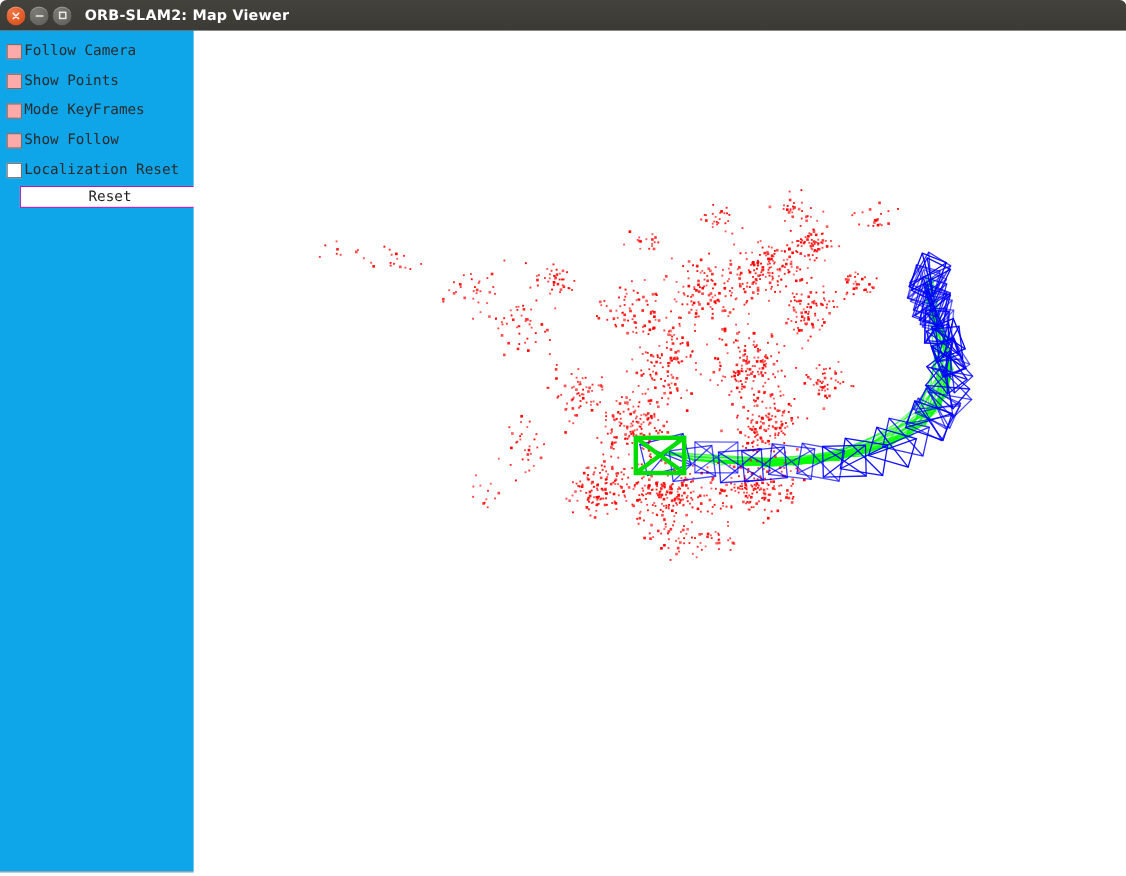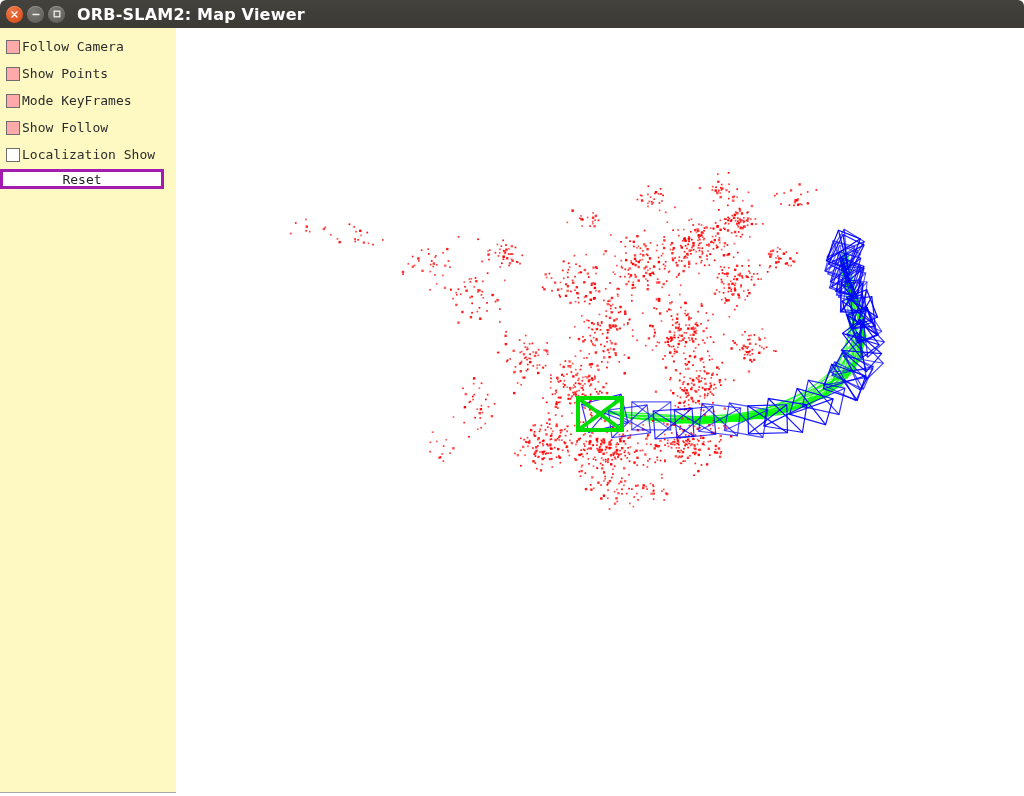--- a/index.html
+++ b/index.html
@@ -35,31 +35,31 @@
     box-shadow: inset 0 1px 0 rgba(255,255,255,0.25);
   }
   .wbtn.close  { background: radial-gradient(circle at 35% 30%, #f07746, #d64712); }
   .wbtn.min    { background: radial-gradient(circle at 35% 30%, #7d7b75, #5d5b56); }
   .wbtn.max    { background: radial-gradient(circle at 35% 30%, #7d7b75, #5d5b56); }
   .wbtn svg { display: block; }
   #title-text {
     margin-left: 12px;
     color: #ffffff;
     font-family: "DejaVu Sans", sans-serif;
-    font-size: 16px;
+    font-size: 13px;
     font-weight: bold;
     letter-spacing: 0.2px;
     white-space: nowrap;
   }
 
   
   #sidebar {
     position: absolute; left: 0; top: 28px;
     width: 187px; height: 765px;
-    background: #fef9c3;
+    background: #0ea5e9;
     border-right: 1px solid #a8a8a8;
     border-bottom: 1px solid #a8a8a8;
     box-sizing: border-box;
   }
   .cbrow {
     position: absolute; left: 6px;
     height: 17px;
     display: flex; align-items: center;
     cursor: default;
   }
@@ -73,25 +73,25 @@
   .cbbox.on { background: #ffaaaa; }
   .cblabel {
     margin-left: 2px;
     font-family: "DejaVu Sans Mono", monospace;
     font-size: 13px;
     color: #2b2b2b;
     white-space: nowrap;
     line-height: 14px;
   }
   #reset-button {
-    position: absolute; left: 0; top: 141px;
+    position: absolute; left: 18px; top: 141px;
     width: 164px; height: 20px;
     box-sizing: border-box;
     background: #ffffff;
-    border: 3px solid #a21caf;
+    border: 1px solid #a21caf;
     display: flex; align-items: center; justify-content: center;
     font-family: "DejaVu Sans Mono", monospace;
     font-size: 13px;
     color: #1e1e1e;
     cursor: pointer;
   }
 
   
   #viewport {
     position: absolute; left: 176px; top: 28px;
@@ -155,21 +155,21 @@
       <span class="cblabel">Mode KeyFrames</span>
     </div>
 
     <div class="cbrow" style="top:91px">
       <span class="cbbox on"></span>
       <span class="cblabel">Show Follow</span>
     </div>
 
     <div class="cbrow" style="top:118px">
       <span class="cbbox"></span>
-      <span class="cblabel">Localization Show</span>
+      <span class="cblabel">Localization Reset</span>
     </div>
 
     <div id="reset-button">Reset</div>
   </div>
 
   <div id="viewport">
     <svg id="mapsvg" width="848" height="768" viewBox="0 0 848 768">
       <g id="g-graph">
           <line x1="431.2355875692962" y1="384.8174055839504" x2="453.7644124307038" y2="388.1825944160496" stroke="#00ff00" stroke-width="0.80" opacity="0.42"></line>
           <line x1="428.98905855533155" y1="385.7270696788221" x2="479.01094144466845" y2="389.2729303211779" stroke="#00ff00" stroke-width="0.81" opacity="0.59"></line>

